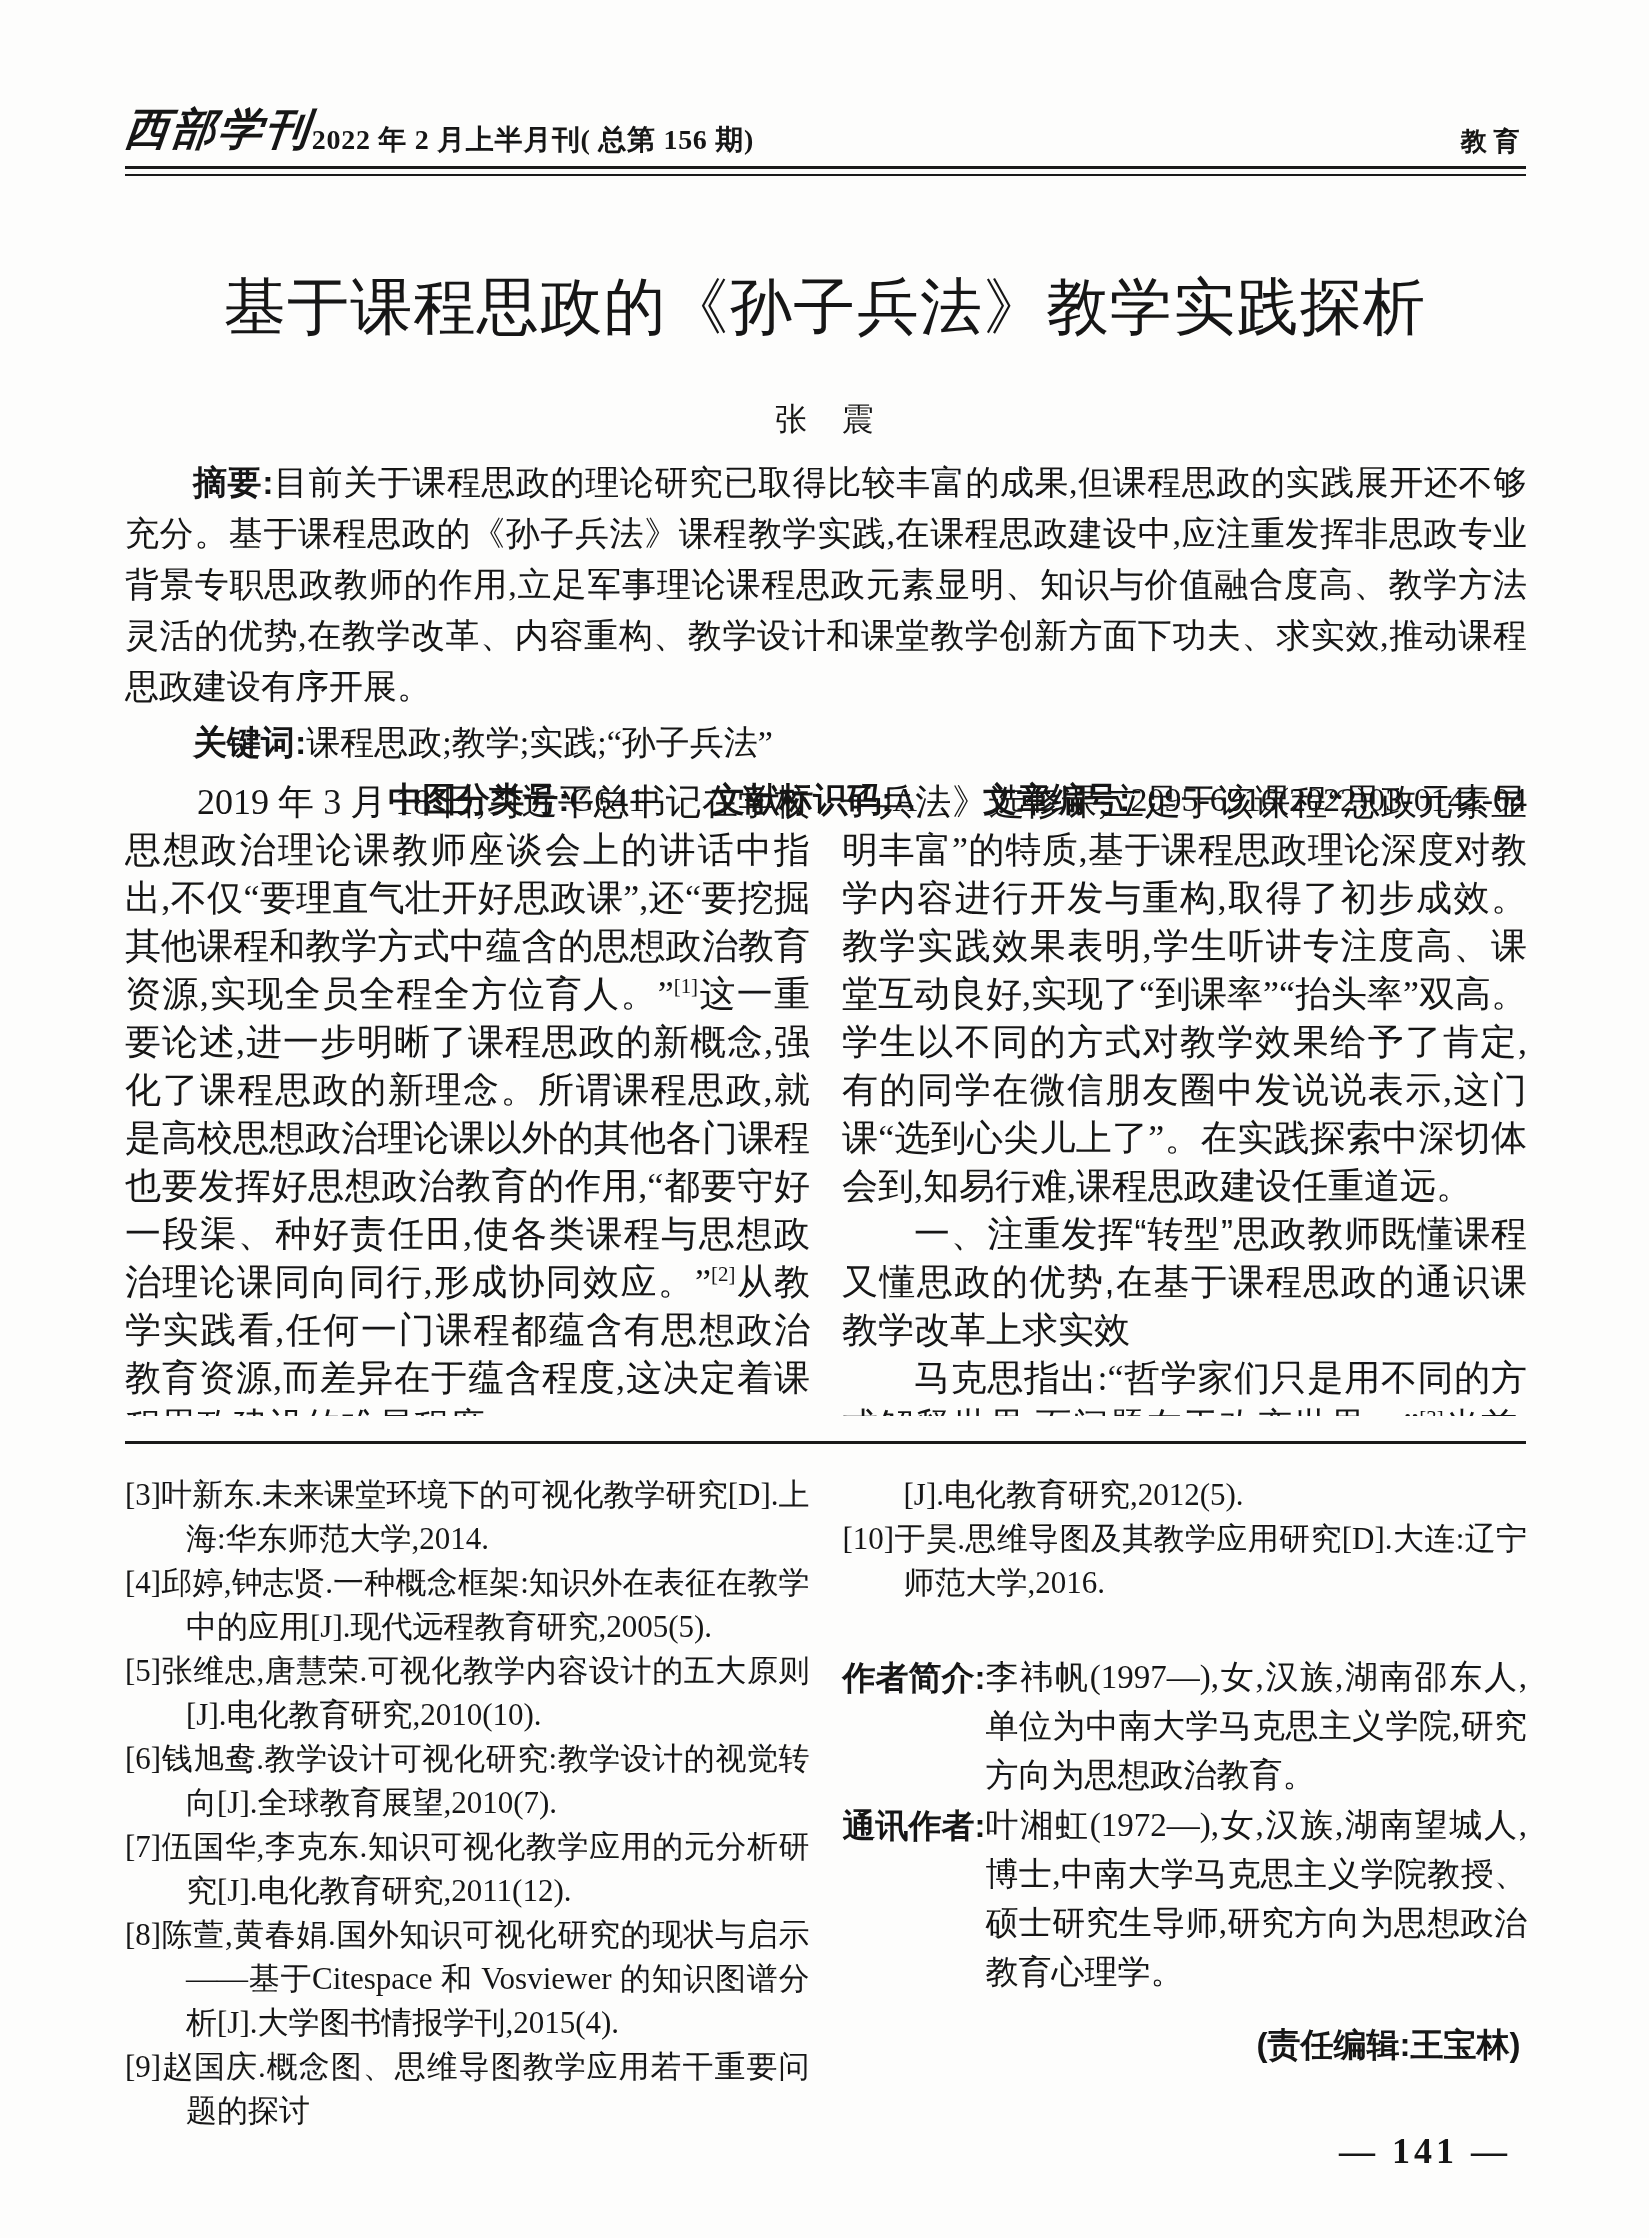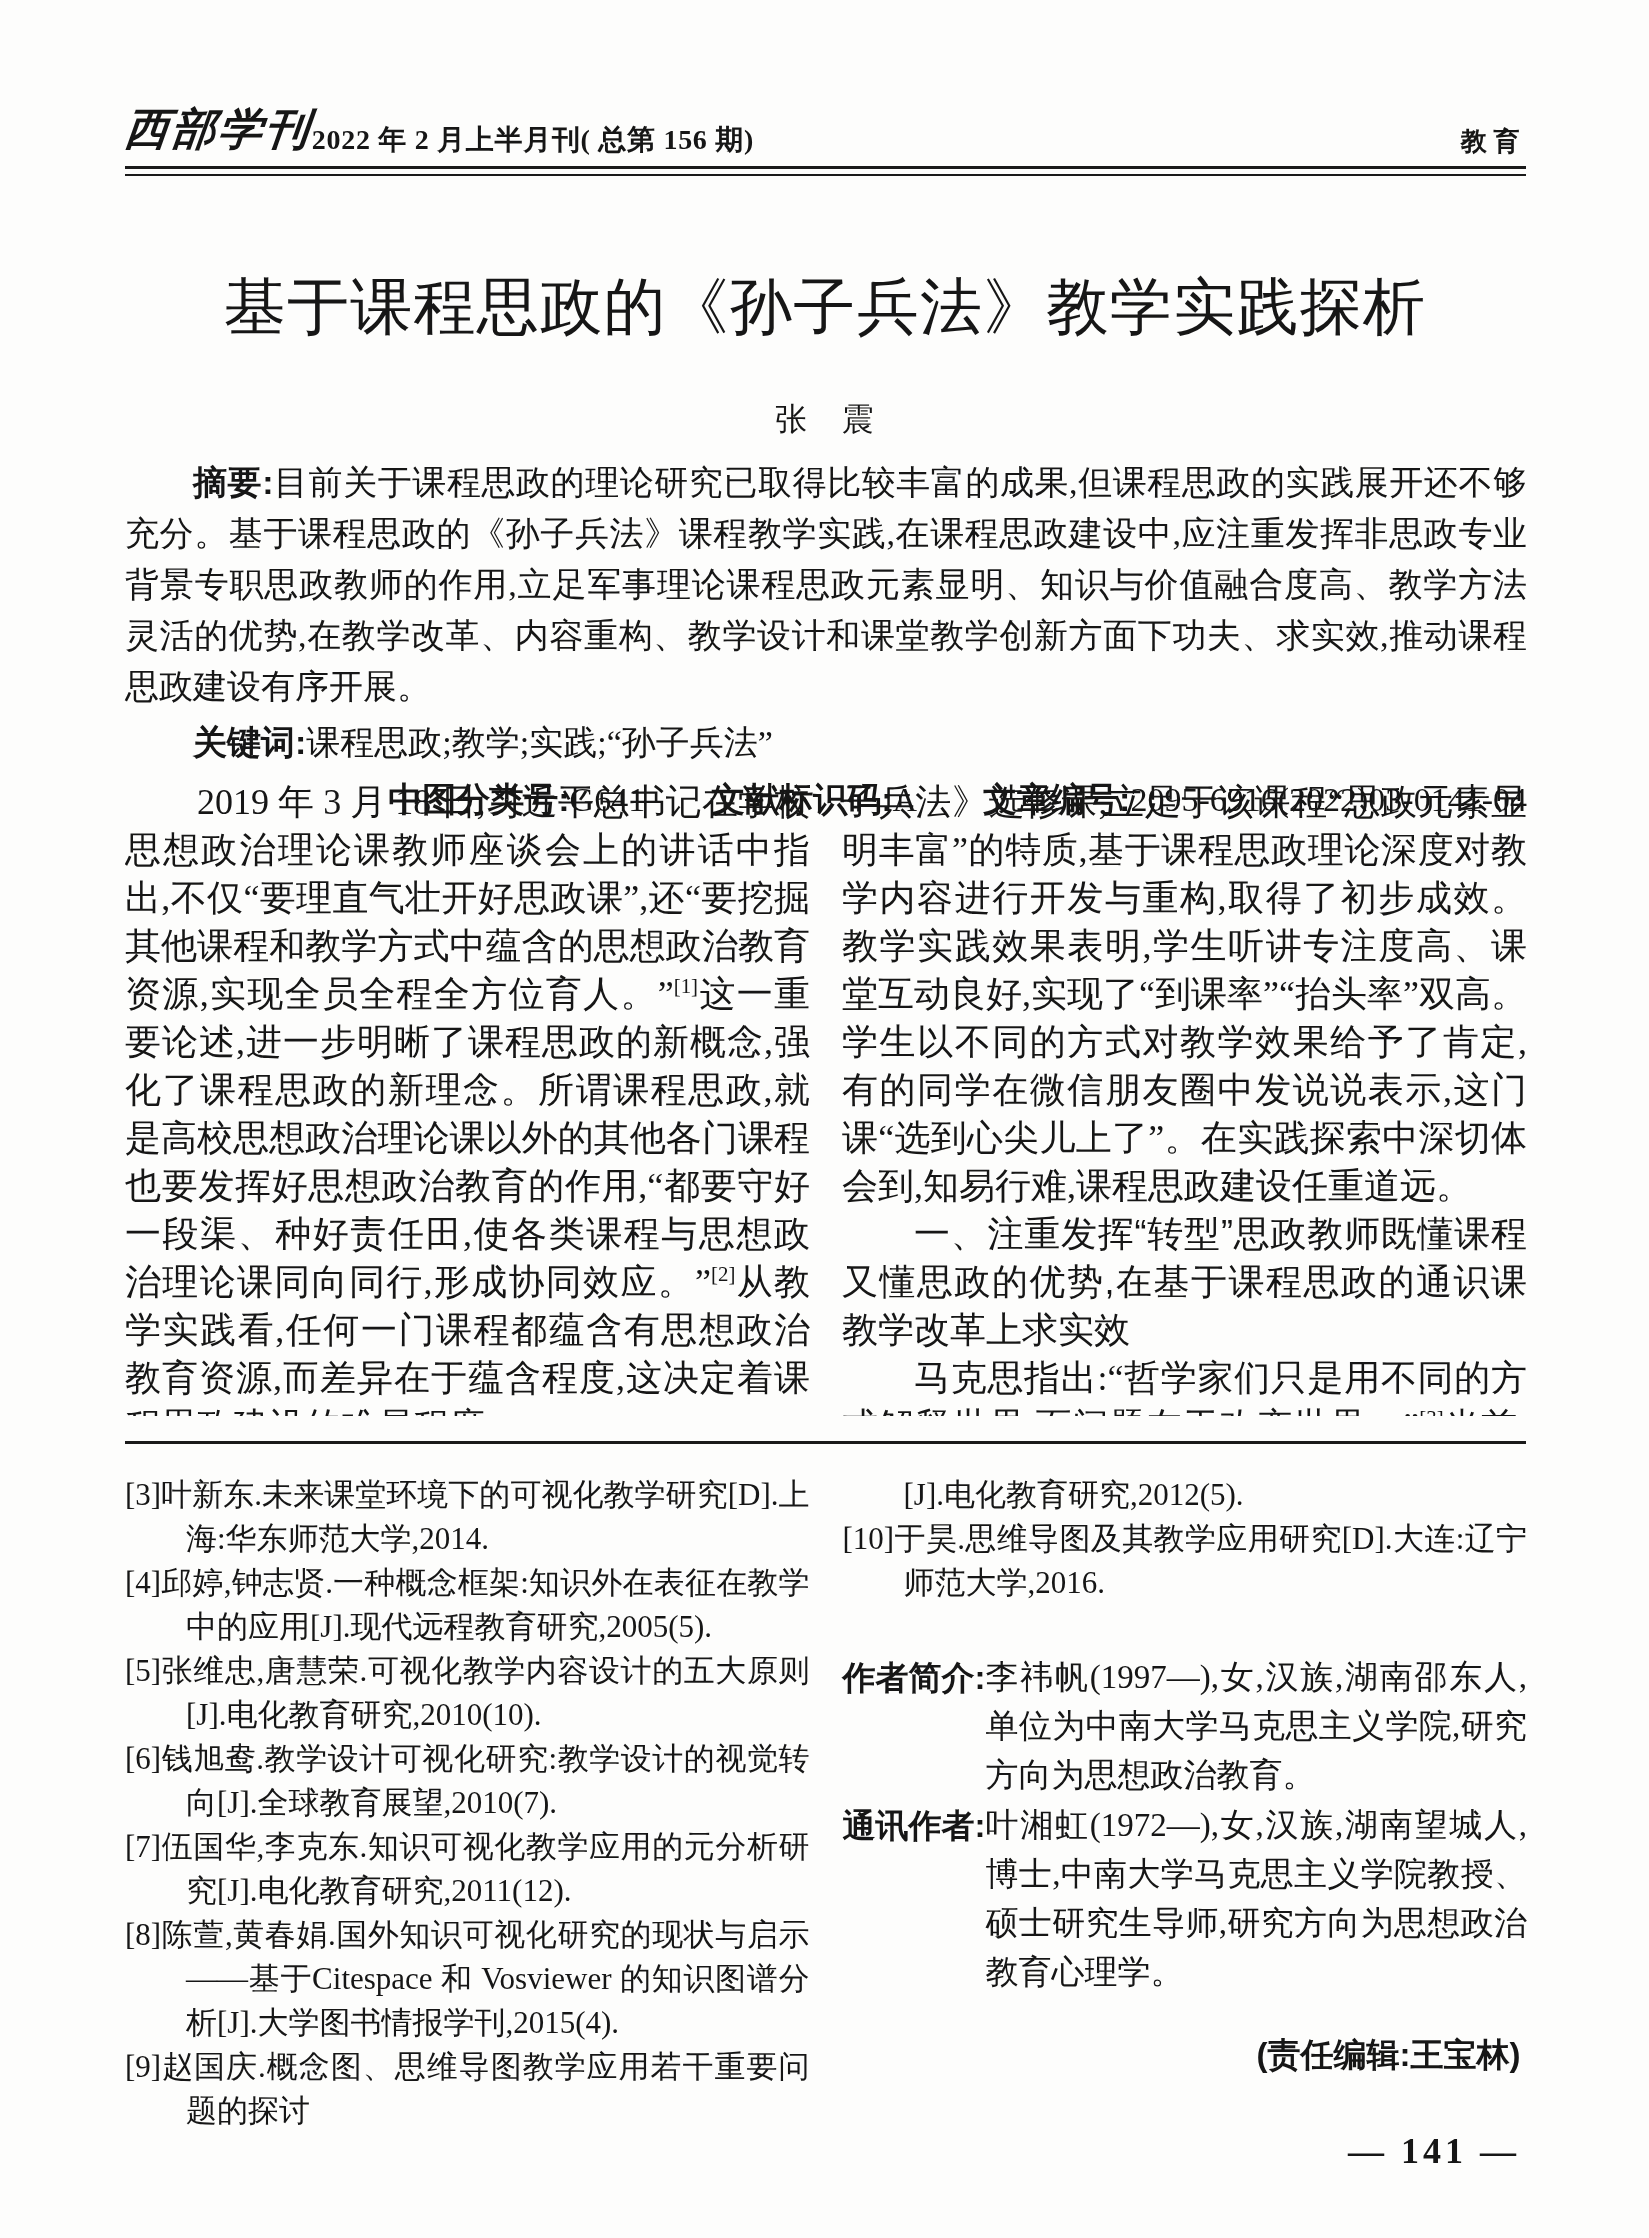--- a/index.html
+++ b/index.html
@@ -74,26 +74,26 @@
   .fn.cont { text-indent:0; padding-left:61px; }
   
   .bio { margin-top:48px; }
   .bio-item { display:flex; font-size:33px; line-height:49px; margin-bottom:1.3px; }
   .bio-item .bio-label {
     font-family:"Liberation Sans","DejaVu Sans",sans-serif;
     font-weight:bold; white-space:nowrap; flex:0 0 auto;
   }
   .bio-item .bio-text { text-align:justify; }
   .editor-note {
-    margin-top:36px; text-align:right;
+    margin-top:26px; text-align:right;
     font-family:"Liberation Sans","DejaVu Sans",sans-serif;
     font-weight:bold; font-size:33px; padding-right:6.6px;
   }
   .page-number {
-    position:absolute; right:7px; bottom:26.6px;
+    position:absolute; right:16px; bottom:26.6px;
     font-size:36px; font-weight:bold; letter-spacing:4px;
   }
 </style>
 </head>
 <body>
 
 <div class="page">
 
   <div class="header">
     <div class="header-left">

